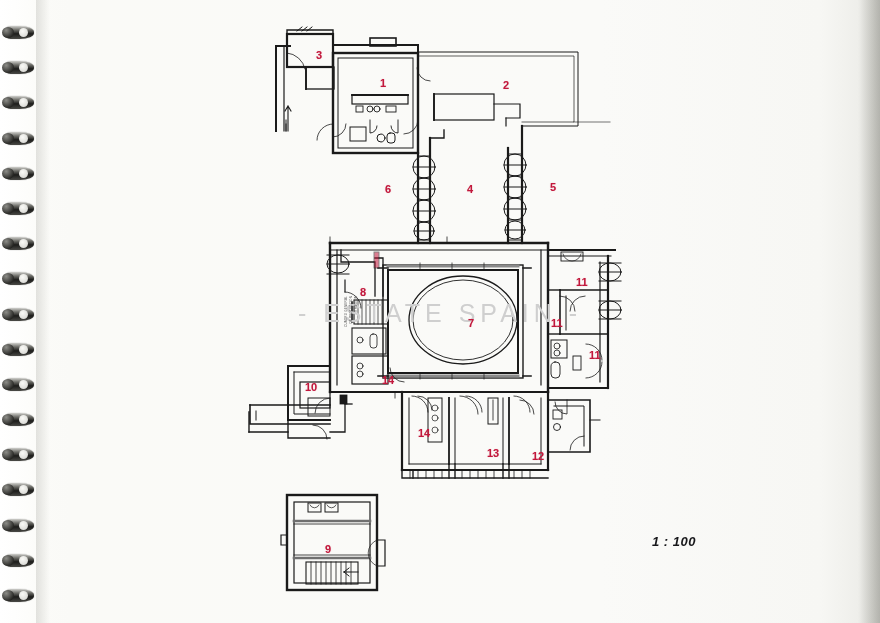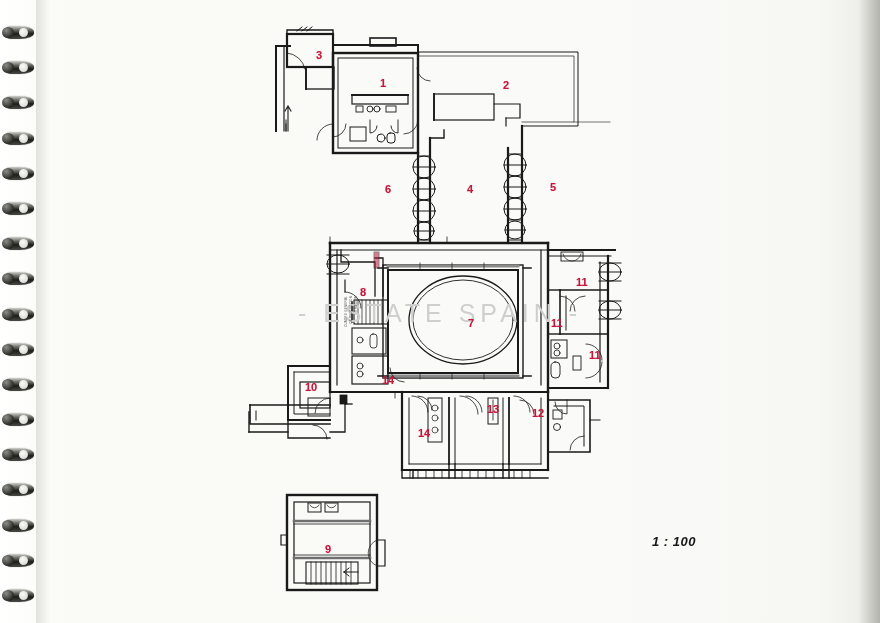--- a/index.html
+++ b/index.html
@@ -454,22 +454,22 @@
       <div class="rnum" title="entry porch" style="left: 316px; top: 50px;">3</div>
       <div class="rnum" title="central gallery between colonnades" style="left: 467px; top: 184px;">4</div>
       <div class="rnum" title="east arcade" style="left: 550px; top: 182px;">5</div>
       <div class="rnum" title="west arcade" style="left: 385px; top: 184px;">6</div>
       <div class="rnum" title="oval salon / main hall" style="left: 468px; top: 318px;">7</div>
       <div class="rnum" title="stair vestibule" style="left: 360px; top: 287px;">8</div>
       <div class="rnum" title="west annex room" style="left: 305px; top: 382px;">10</div>
       <div class="rnum" title="east wing room" style="left: 576px; top: 277px;">11</div>
       <div class="rnum" title="east wing room" style="left: 551px; top: 318px;">11</div>
       <div class="rnum" title="east wing room" style="left: 589px; top: 350px;">11</div>
-      <div class="rnum" title="south bedroom" style="left: 532px; top: 408px; text-align: right;">12</div>
-      <div class="rnum" title="south bedroom" style="left: 487px; top: 404px;">13</div>
+      <div class="rnum" title="south bedroom" style="left: 532px; top: 451px; text-align: right;">12</div>
+      <div class="rnum" title="south bedroom" style="left: 487px; top: 448px;">13</div>
       <div class="rnum" title="south bedroom" style="left: 418px; top: 428px;">14</div>
       <div class="rnum" title="service room" style="left: 382px; top: 375px;">14</div>
       <div class="rnum" title="detached garage with stair" style="left: 325px; top: 544px;">9</div>
     </div>
 
   <div class="micro" style="left:345px;top:296px;">CUADRO GENERAL</div>
   <div class="micro" style="left:350px;top:296px;">DE PROTECCION</div>
   <div class="micro" style="left:355px;top:296px;">Y MEDIDA</div>
 
   <div id="scale">1 : 100</div>

